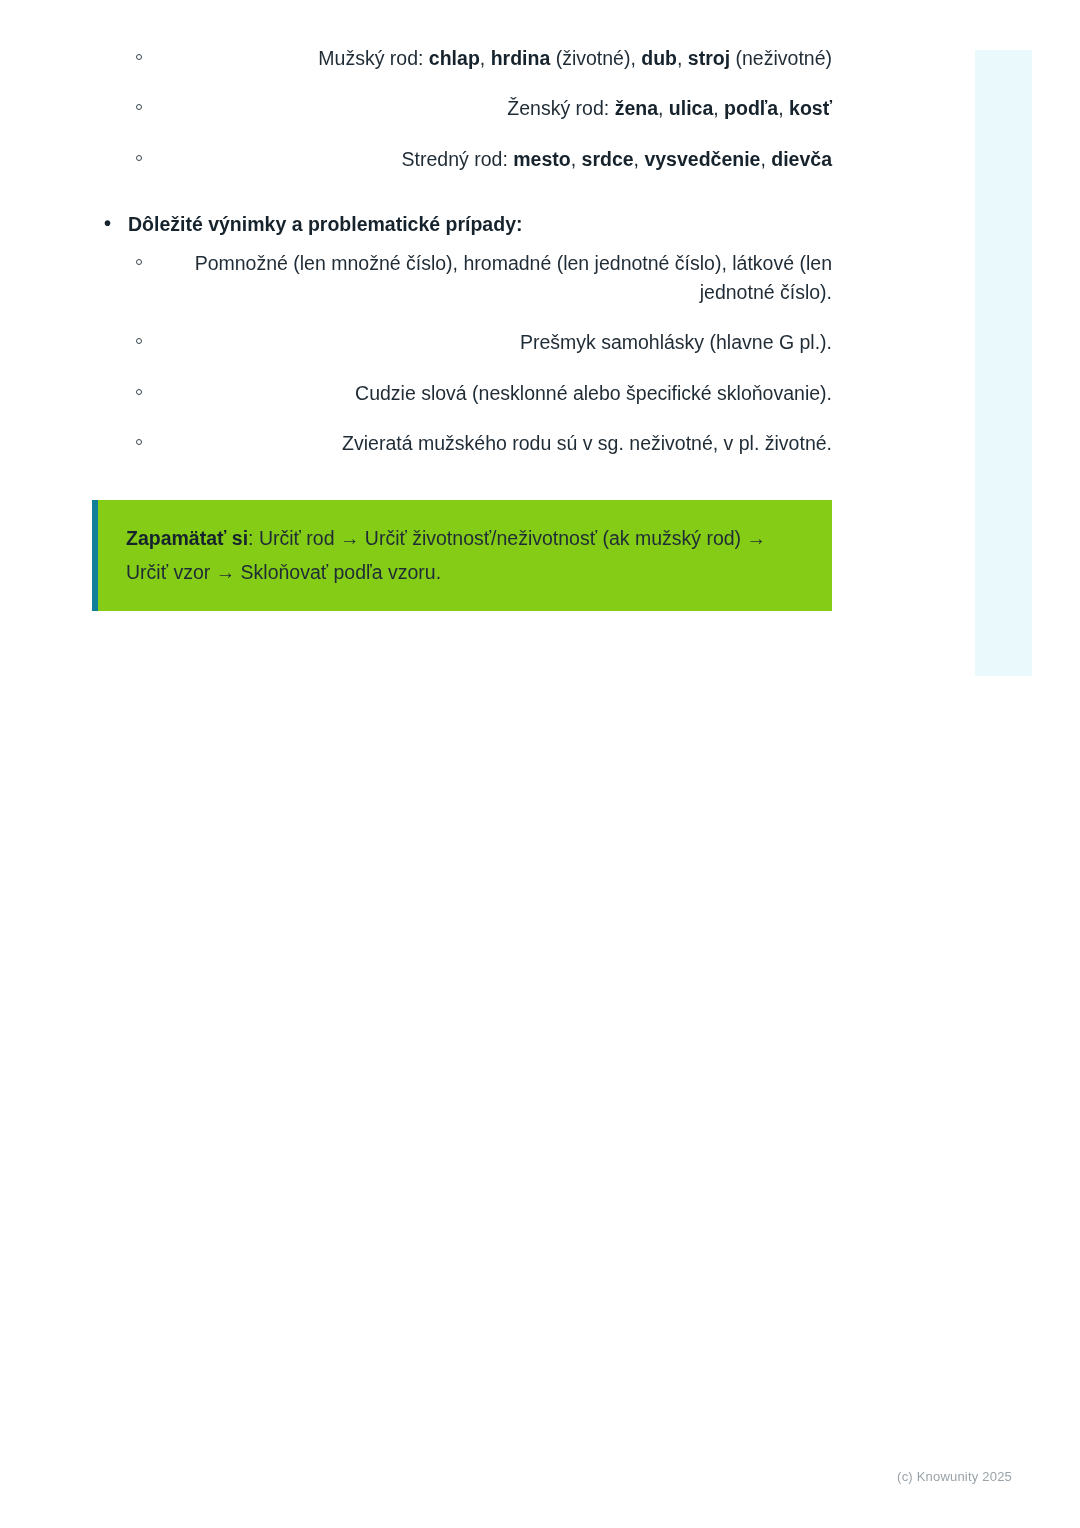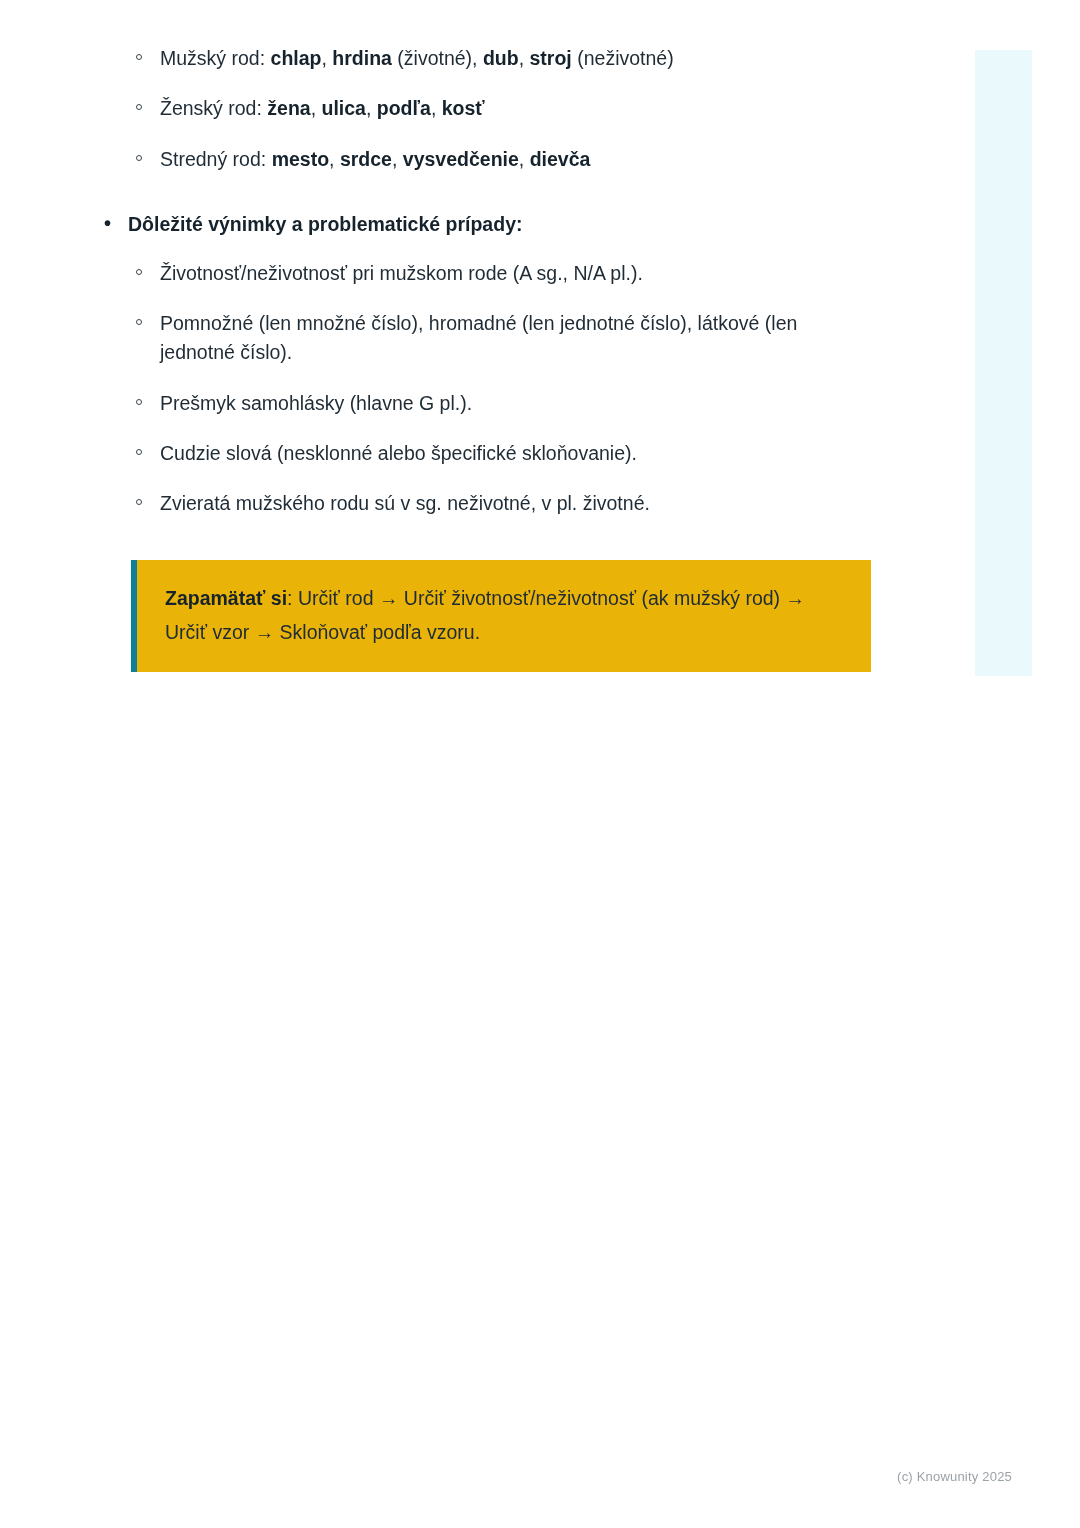--- a/index.html
+++ b/index.html
@@ -46,21 +46,21 @@
   }
   ul.level2 {
     list-style: none;
     margin: 0;
     padding: 0;
   }
 
   li.bullet1 {
     position: relative;
     padding-left: 36px;
-    margin: 0 0 20px 0;
+    margin: 0 0 10px 0;
     font-size: 19.5px;
     line-height: 1.55;
     font-weight: bold;
     color: #16232d;
   }
   li.bullet1::before {
     content: "•";
     position: absolute;
     left: 12px;
     top: -1px;
@@ -70,20 +70,21 @@
   }
 
   li.bullet2 {
     position: relative;
     padding-left: 68px;
     margin: 0 0 21px 0;
     font-size: 19.5px;
     line-height: 1.5;
     color: #1f2b35;
     font-weight: normal;
+    text-align: right;
   }
   li.bullet2::before {
     content: "";
     position: absolute;
     left: 44px;
     top: 10px;
     width: 6px;
     height: 6px;
     border: 1.6px solid #3a4750;
     border-radius: 50%;
@@ -92,29 +93,28 @@
   }
 
   .grp-top { margin-top: 0; }
   .grp-spacer { height: 14px; }
 
   b, strong { font-weight: bold; color: #16232d; }
 
   .callout {
     position: relative;
     margin-top: 42px;
-    background: #eab308;
+    background: #84cc16;
     border-left: 6px solid #0f7f99;
     padding: 22px 26px 22px 28px;
     width: 740px;
     box-sizing: border-box;
     font-size: 19.5px;
     line-height: 1.72;
     color: #1f2b35;
-    margin-left: 39px;
   }
 
   .footer {
     position: absolute;
     right: 68px;
     bottom: 44px;
     font-size: 13px;
     color: #9aa3a9;
     letter-spacing: 0.2px;
   }
@@ -140,21 +140,20 @@
       </li>
     </ul>
 
     <div class="grp-spacer"></div>
 
     <ul class="level1">
       <li class="bullet1">Dôležité výnimky a problematické prípady:</li>
     </ul>
 
     <ul class="level2">
-      <li class="bullet2">Životnosť/neživotnosť pri mužskom rode (A sg., N/A pl.).</li>
       <li class="bullet2">Pomnožné (len množné číslo), hromadné (len jednotné číslo), látkové (len jednotné číslo).</li>
       <li class="bullet2">Prešmyk samohlásky (hlavne G pl.).</li>
       <li class="bullet2">Cudzie slová (nesklonné alebo špecifické skloňovanie).</li>
       <li class="bullet2">Zvieratá mužského rodu sú v sg. neživotné, v pl. životné.</li>
     </ul>
 
     <div class="callout">
       <b>Zapamätať si</b><span>: Určiť rod → Určiť životnosť/neživotnosť (ak mužský rod) → Určiť vzor → Skloňovať podľa vzoru.</span>
     </div>
 

